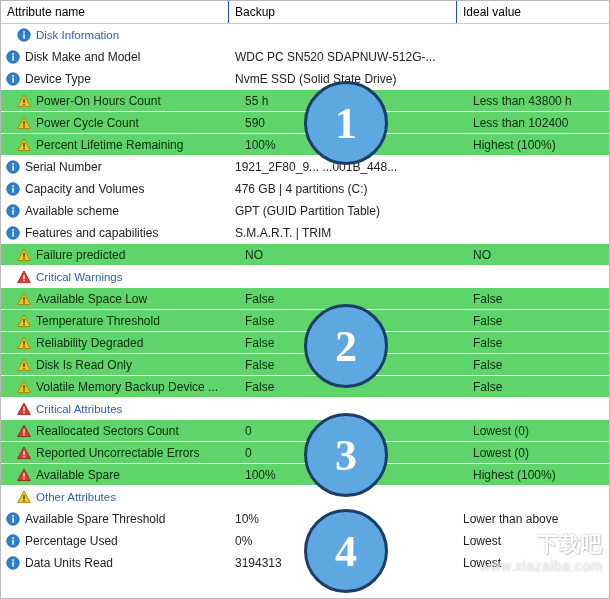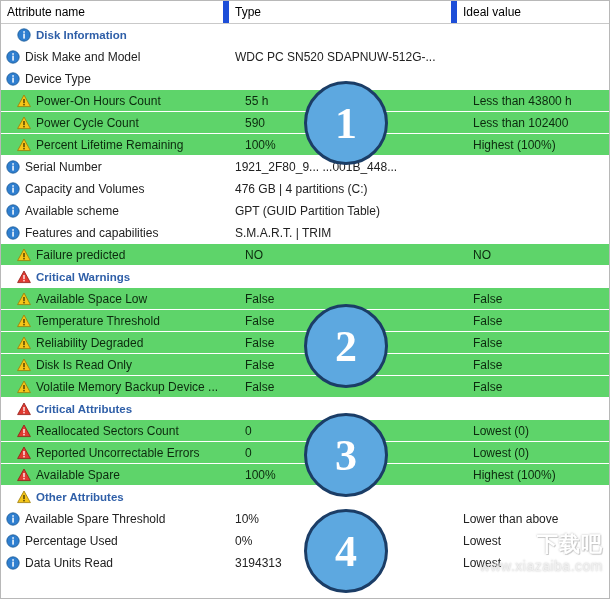--- a/index.html
+++ b/index.html
@@ -33,21 +33,21 @@
     border-bottom: 1px solid #c9c9c9;
     align-items: center;
     font-size: 12px;
     color: #000;
   }
   .header .hcell {
     padding-left: 6px;
     box-sizing: border-box;
     height: 22px;
     line-height: 22px;
-    border-right: 6px solid #1d4ed8;
+    border-right: 1px solid #1d4ed8;
     white-space: nowrap;
     overflow: hidden;
   }
   .col-a { width: 228px; }
   .col-b { width: 228px; }
   .col-c { width: 152px; border-right: none !important; }
 
   
   .rows { position: relative; }
   .row {
@@ -76,21 +76,21 @@
   .row.green .cell { color: #0c2a0e; padding-left: 16px; }
   .row.white { background: #ffffff; align-items: center; }
   .row.section {
     background: #ffffff;
   }
   .row.section .cell.name {
     padding-left: 16px;
     color: #2f5fa8;
     font-size: 11.5px;
   }
-  .row.section .sec-label { color: #2f5fa8; font-weight: bold; }
+  .row.section .sec-label { color: #2f5fa8; }
 
   
   .ico {
     width: 14px; height: 14px;
     flex: 0 0 14px;
     display: inline-block;
     position: relative;
   }
   .ico svg { display: block; }
 
@@ -142,21 +142,21 @@
     letter-spacing: 0.5px;
   }
 </style>
 </head>
 <body>
 
 <div id="app">
 
   <div class="header">
     <div class="hcell col-a">Attribute name</div>
-    <div class="hcell col-b">Type</div>
+    <div class="hcell col-b">Backup</div>
     <div class="hcell col-c">Ideal value</div>
   </div>
 
   <div class="rows" id="rows-container">
       <div class="row section">
         <div class="cell name col-a">
           <span class="ico">
             <svg width="14" height="14" viewBox="0 0 14 14">
               <circle cx="7" cy="7" r="6.2" fill="#2f7fd0" stroke="#1c5a96" stroke-width="0.8"></circle>
               <rect x="6.3" y="5.6" width="1.5" height="5" fill="#fff"></rect>
@@ -186,20 +186,21 @@
         <div class="cell name col-a">
           <span class="ico">
             <svg width="14" height="14" viewBox="0 0 14 14">
               <circle cx="7" cy="7" r="6.2" fill="#2f7fd0" stroke="#1c5a96" stroke-width="0.8"></circle>
               <rect x="6.3" y="5.6" width="1.5" height="5" fill="#fff"></rect>
               <rect x="6.3" y="3.2" width="1.5" height="1.6" fill="#fff"></rect>
             </svg>
           </span>
           <span>Device Type</span>
         </div>
+        <div class="cell col-b">NvmE SSD (Solid State Drive)</div>
         <div class="cell col-c"></div>
       </div>
       <div class="row green">
         <div class="cell name col-a">
           <span class="ico">
             <svg width="14" height="14" viewBox="0 0 14 14">
               <path d="M7 1 L13.4 12.6 L0.6 12.6 Z" fill="#f5c518" stroke="#9a7a06" stroke-width="0.8" stroke-linejoin="round"></path>
               <rect x="6.35" y="5" width="1.3" height="4.2" fill="#3a2e00"></rect>
               <rect x="6.35" y="10" width="1.3" height="1.4" fill="#3a2e00"></rect>
             </svg>

